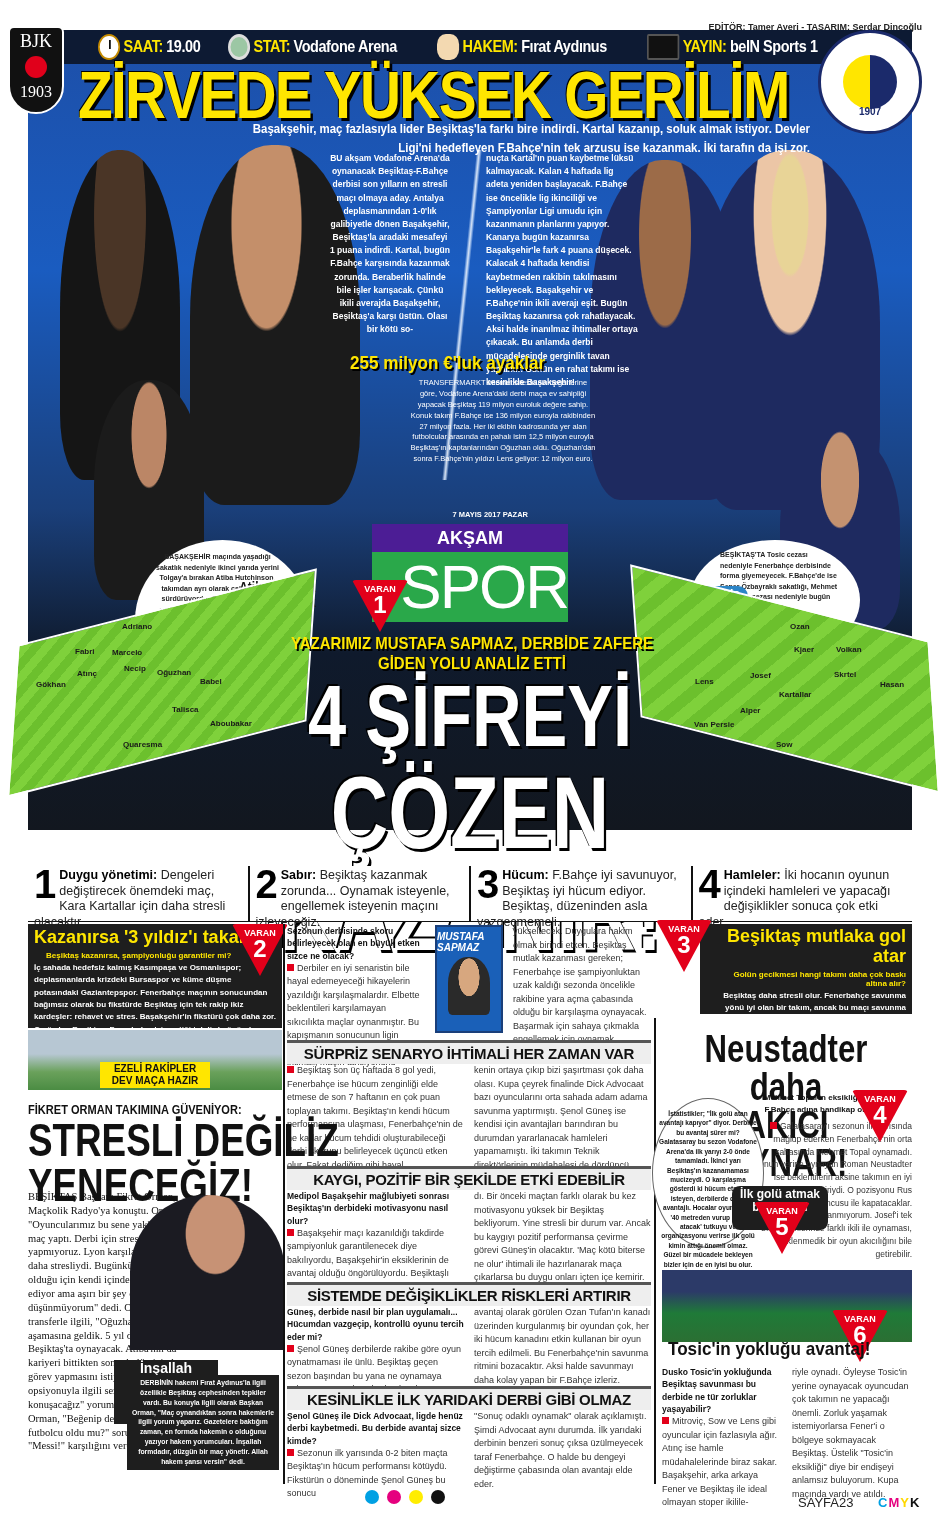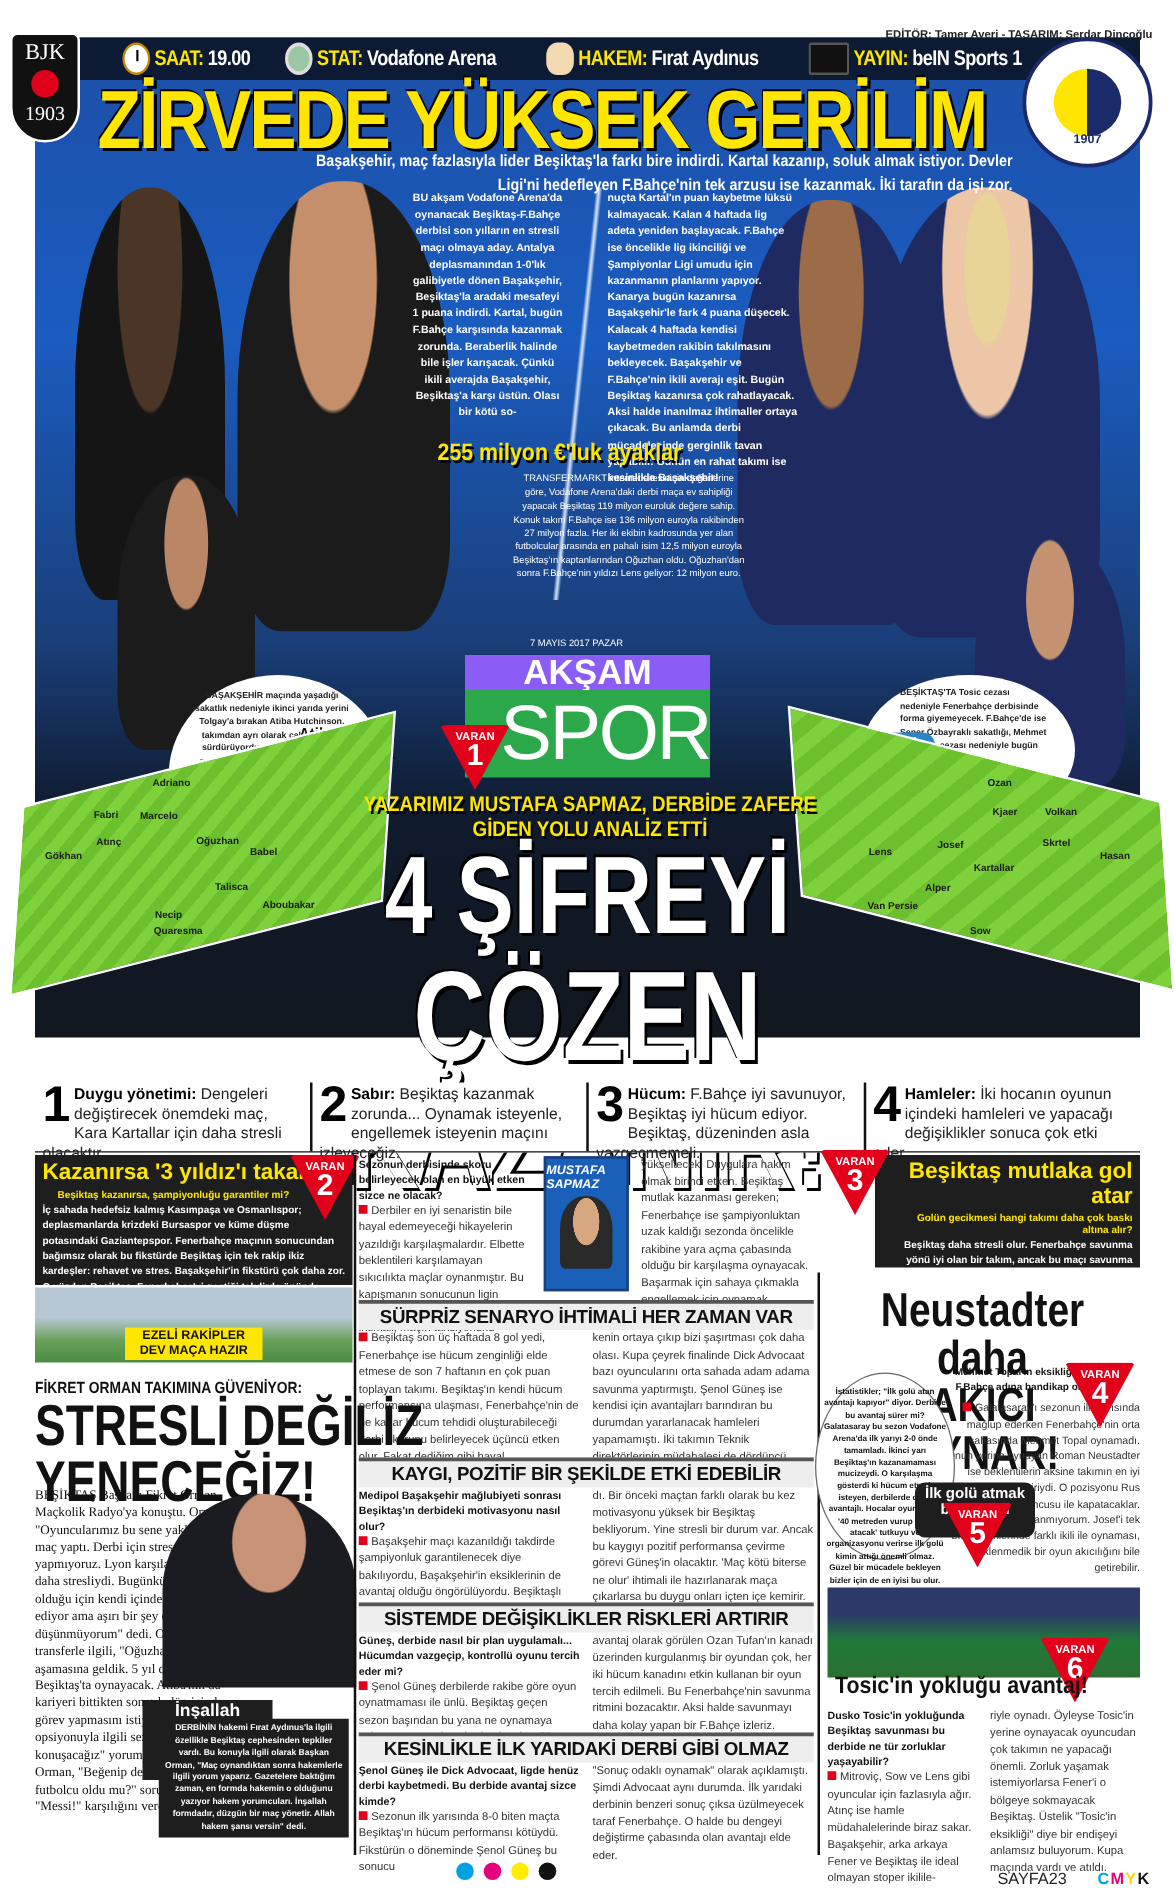--- a/index.html
+++ b/index.html
@@ -31,22 +31,22 @@
 .euro{left:350px;top:352px;font-size:19px;font-weight:900;color:#ffe600;text-shadow:2px 2px 0 #000;white-space:nowrap;transform:scaleX(.9);transform-origin:left}
 .tm{left:410px;top:378px;width:186px;font-size:7.5px;color:#fff;line-height:1.45;text-align:center}
 .player{border-radius:48% 48% 20% 20%}
 .p1{left:60px;top:150px;width:120px;height:330px;background:radial-gradient(ellipse at 50% 20%,#4a3526 0 30%,#151515 31%)}
 .p2{left:190px;top:145px;width:170px;height:360px;background:radial-gradient(ellipse at 45% 22%,#c48f6a 0 26%,#1b1b1b 27%)}
 .p3{left:94px;top:380px;width:110px;height:220px;background:radial-gradient(ellipse at 50% 25%,#bb8666 0 22%,#1b1b1b 23%)}
 .p4{left:590px;top:160px;width:150px;height:340px;background:radial-gradient(ellipse at 50% 22%,#9c6b48 0 24%,#1e2a60 25%)}
 .p5{left:700px;top:150px;width:180px;height:360px;background:radial-gradient(ellipse at 50% 18%,#e8d497 0 14%,#ecc6a6 15% 28%,#1e2a60 29%)}
 .p6{left:780px;top:430px;width:120px;height:200px;background:radial-gradient(ellipse at 50% 25%,#c49270 0 22%,#1e2a60 23%)}
 .logo{left:372px;top:510px;width:200px;height:112px}
-.logo .date{font-size:7.5px;font-weight:normal;color:#fff;text-align:left;position:absolute;top:0;left:52px;width:120px}
-.logo .aks{position:absolute;top:14px;left:0;width:196px;height:28px;background:#8b5cf6;color:#fff;font-weight:900;font-size:28px;text-align:center;line-height:28px}
+.logo .date{font-size:7.5px;font-weight:bold;color:#fff;text-align:right;position:absolute;top:0;left:36px;width:120px}
+.logo .aks{position:absolute;top:14px;left:0;width:196px;height:28px;background:#4c1d95;color:#fff;font-weight:900;font-size:18px;text-align:center;line-height:28px}
 .logo .spr{position:absolute;top:42px;left:0;width:196px;height:70px;background:#2aa84a;color:#fff;font-weight:400;font-size:62px;text-align:right;line-height:70px;letter-spacing:-2px}
 .varan{width:56px;height:52px;background:#e2001a;clip-path:polygon(0 0,100% 0,50% 100%);color:#fff;text-align:center;font-weight:900;border-radius:4px}
 .varan .v{font-size:9px;display:block;padding-top:4px}
 .varan .n{font-size:24px;display:block;line-height:.9}
 .bubble{background:#fff;border-radius:50%;font-size:7px;font-weight:bold;color:#222;text-align:center;line-height:1.5}
 .bub-l{left:135px;top:540px;width:175px;height:160px;padding:12px 30px 0 20px}
 .bub-r{left:690px;top:540px;width:170px;height:120px;padding:10px 20px 0 30px;text-align:left}
 .tag-l{left:216px;top:580px;font-size:14px;font-weight:900;color:#111;line-height:1.1;text-align:right;transform:scaleX(.85);transform-origin:right}
 .tag-r{left:668px;top:586px;background:#2c85c7;color:#fff;font-weight:900;font-size:12px;padding:2px 6px;border-radius:10px;text-align:center;line-height:1.1}
 .analiz{left:262px;top:634px;width:420px;font-size:17px;font-weight:900;color:#ffe600;text-align:center;line-height:1.2;text-shadow:2px 2px 0 #000;transform:scaleX(.88)}
@@ -177,21 +177,21 @@
 
 <div class="abs pitch pitch-l"></div>
 <div class="abs pitch pitch-r"></div>
 
 <div class="abs pn" style="left:75px;top:647px">Fabri</div>
 <div class="abs pn" style="left:122px;top:622px">Adriano</div>
 <div class="abs pn" style="left:112px;top:648px">Marcelo</div>
 <div class="abs pn" style="left:77px;top:669px">Atınç</div>
 <div class="abs pn" style="left:36px;top:680px">Gökhan</div>
 <div class="abs pn" style="left:157px;top:668px">Oğuzhan</div>
-<div class="abs pn" style="left:124px;top:727px">Necip</div>
+<div class="abs pn" style="left:124px;top:664px">Necip</div>
 <div class="abs pn" style="left:200px;top:677px">Babel</div>
 <div class="abs pn" style="left:172px;top:705px">Talisca</div>
 <div class="abs pn" style="left:123px;top:740px">Quaresma</div>
 <div class="abs pn" style="left:210px;top:719px">Aboubakar</div>
 
 <div class="abs pn" style="left:836px;top:645px">Volkan</div>
 <div class="abs pn" style="left:790px;top:622px">Ozan</div>
 <div class="abs pn" style="left:794px;top:645px">Kjaer</div>
 <div class="abs pn" style="left:834px;top:670px">Skrtel</div>
 <div class="abs pn" style="left:880px;top:680px">Hasan</div>
@@ -275,21 +275,21 @@
       </div>
     <div class="txt">avantaj olarak görülen Ozan Tufan'ın kanadı üzerinden kurgulanmış bir oyundan çok, her iki hücum kanadını etkin kullanan bir oyun tercih edilmeli. Bu Fenerbahçe'nin savunma ritmini bozacaktır. Aksi halde savunmayı daha kolay yapan bir F.Bahçe izleriz.</div>
   </div>
 </div>
 
 <div class="abs sechd" style="top:1386px">KESİNLİKLE İLK YARIDAKİ DERBİ GİBİ OLMAZ</div>
 <div class="abs" style="left:287px;top:1410px;width:364px">
   <div class="two">
     <div>
         <div class="interview-q">Şenol Güneş ile Dick Advocaat, ligde henüz derbi kaybetmedi. Bu derbide avantaj sizce kimde?</div>
-        <div class="txt"><span class="sq"></span><span>Sezonun ilk yarısında 8-0 biten maçta Beşiktaş'ın hücum performansı kötüydü. Fikstürün o döneminde Şenol Güneş bu sonucu</span></div>
+        <div class="txt"><span class="sq"></span><span>Sezonun ilk yarısında 0-2 biten maçta Beşiktaş'ın hücum performansı kötüydü. Fikstürün o döneminde Şenol Güneş bu sonucu</span></div>
       </div>
     <div class="txt">"Sonuç odaklı oynamak" olarak açıklamıştı. Şimdi Advocaat aynı durumda. İlk yarıdaki derbinin benzeri sonuç çıksa üzülmeyecek taraf Fenerbahçe. O halde bu dengeyi değiştirme çabasında olan avantajı elde eder.</div>
   </div>
 </div>
 
 <div class="abs photo1"></div>
 <div class="abs ezeli" style="width:110px">EZELİ RAKİPLER DEV MAÇA HAZIR</div>
 
 <div class="abs fikret-k">FİKRET ORMAN TAKIMINA GÜVENİYOR:</div>
 <div class="abs fikret-h">

